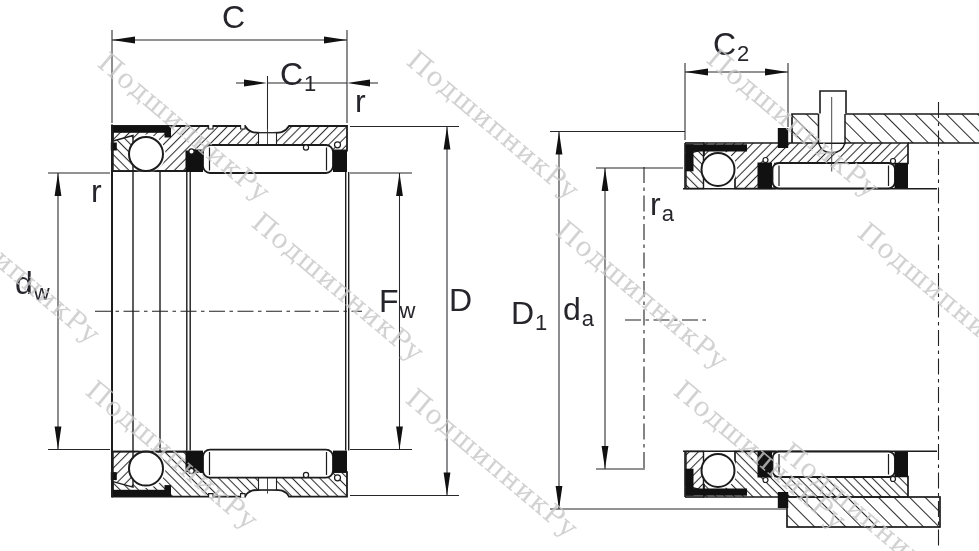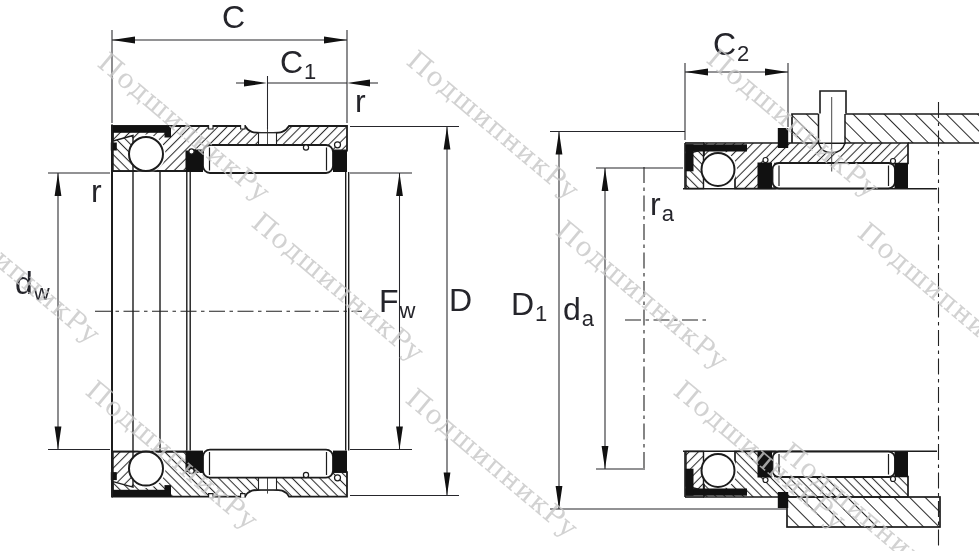--- a/index.html
+++ b/index.html
@@ -131,29 +131,29 @@
                              M596,168 H683 M596,469 H645 M605,168 V469
                              M685,63 V140 M788,63 V127 M685,72 H788"></path>
         <path class="ar" d="M685,72 l23,-3.4 v6.8 z  M788,72 l-23,-3.4 v6.8 z
                  M559,131.5 l-3.4,23 h6.8 z M559,509 l-3.4,-23 h6.8 z
                  M605,168 l-3.4,23 h6.8 z  M605,469 l-3.4,-23 h6.8 z"></path>
       </g>
     </g>
   </svg>
 
   <div class="dim-label" style="left:222px;top:1px"><span>C</span></div>
-  <div class="dim-label" style="left:280px;top:46px"><span>C</span><span class="sub">1</span></div>
+  <div class="dim-label" style="left:280px;top:58px"><span>C</span><span class="sub">1</span></div>
   <div class="dim-label" style="left:355px;top:85px"><span>r</span></div>
   <div class="dim-label" style="left:91px;top:175px"><span>r</span></div>
   <div class="dim-label" style="left:15px;top:267px"><span>d</span><span class="sub">w</span></div>
   <div class="dim-label" style="left:379px;top:285px"><span>F</span><span class="sub">w</span></div>
   <div class="dim-label" style="left:449px;top:284px"><span>D</span></div>
   <div class="dim-label" style="left:713px;top:28px"><span>C</span><span class="sub">2</span></div>
   <div class="dim-label" style="left:650px;top:188px"><span>r</span><span class="sub">a</span></div>
-  <div class="dim-label" style="left:511px;top:288px"><span>D</span><span class="sub">1</span></div>
+  <div class="dim-label" style="left:511px;top:297px"><span>D</span><span class="sub">1</span></div>
   <div class="dim-label" style="left:563px;top:293px"><span>d</span><span class="sub">a</span></div>
 
   <div class="wm" style="left:112px;top:46px">ПодшипникРу</div>
   <div class="wm" style="left:421px;top:44px">ПодшипникРу</div>
   <div class="wm" style="left:721px;top:42px">ПодшипникРу</div>
   <div class="wm" style="left:-58px;top:188px">ПодшипникРу</div>
   <div class="wm" style="left:266px;top:206px">ПодшипникРу</div>
   <div class="wm" style="left:570px;top:214px">ПодшипникРу</div>
   <div class="wm" style="left:872px;top:216px">ПодшипникРу</div>
   <div class="wm" style="left:100px;top:374px">ПодшипникРу</div>

